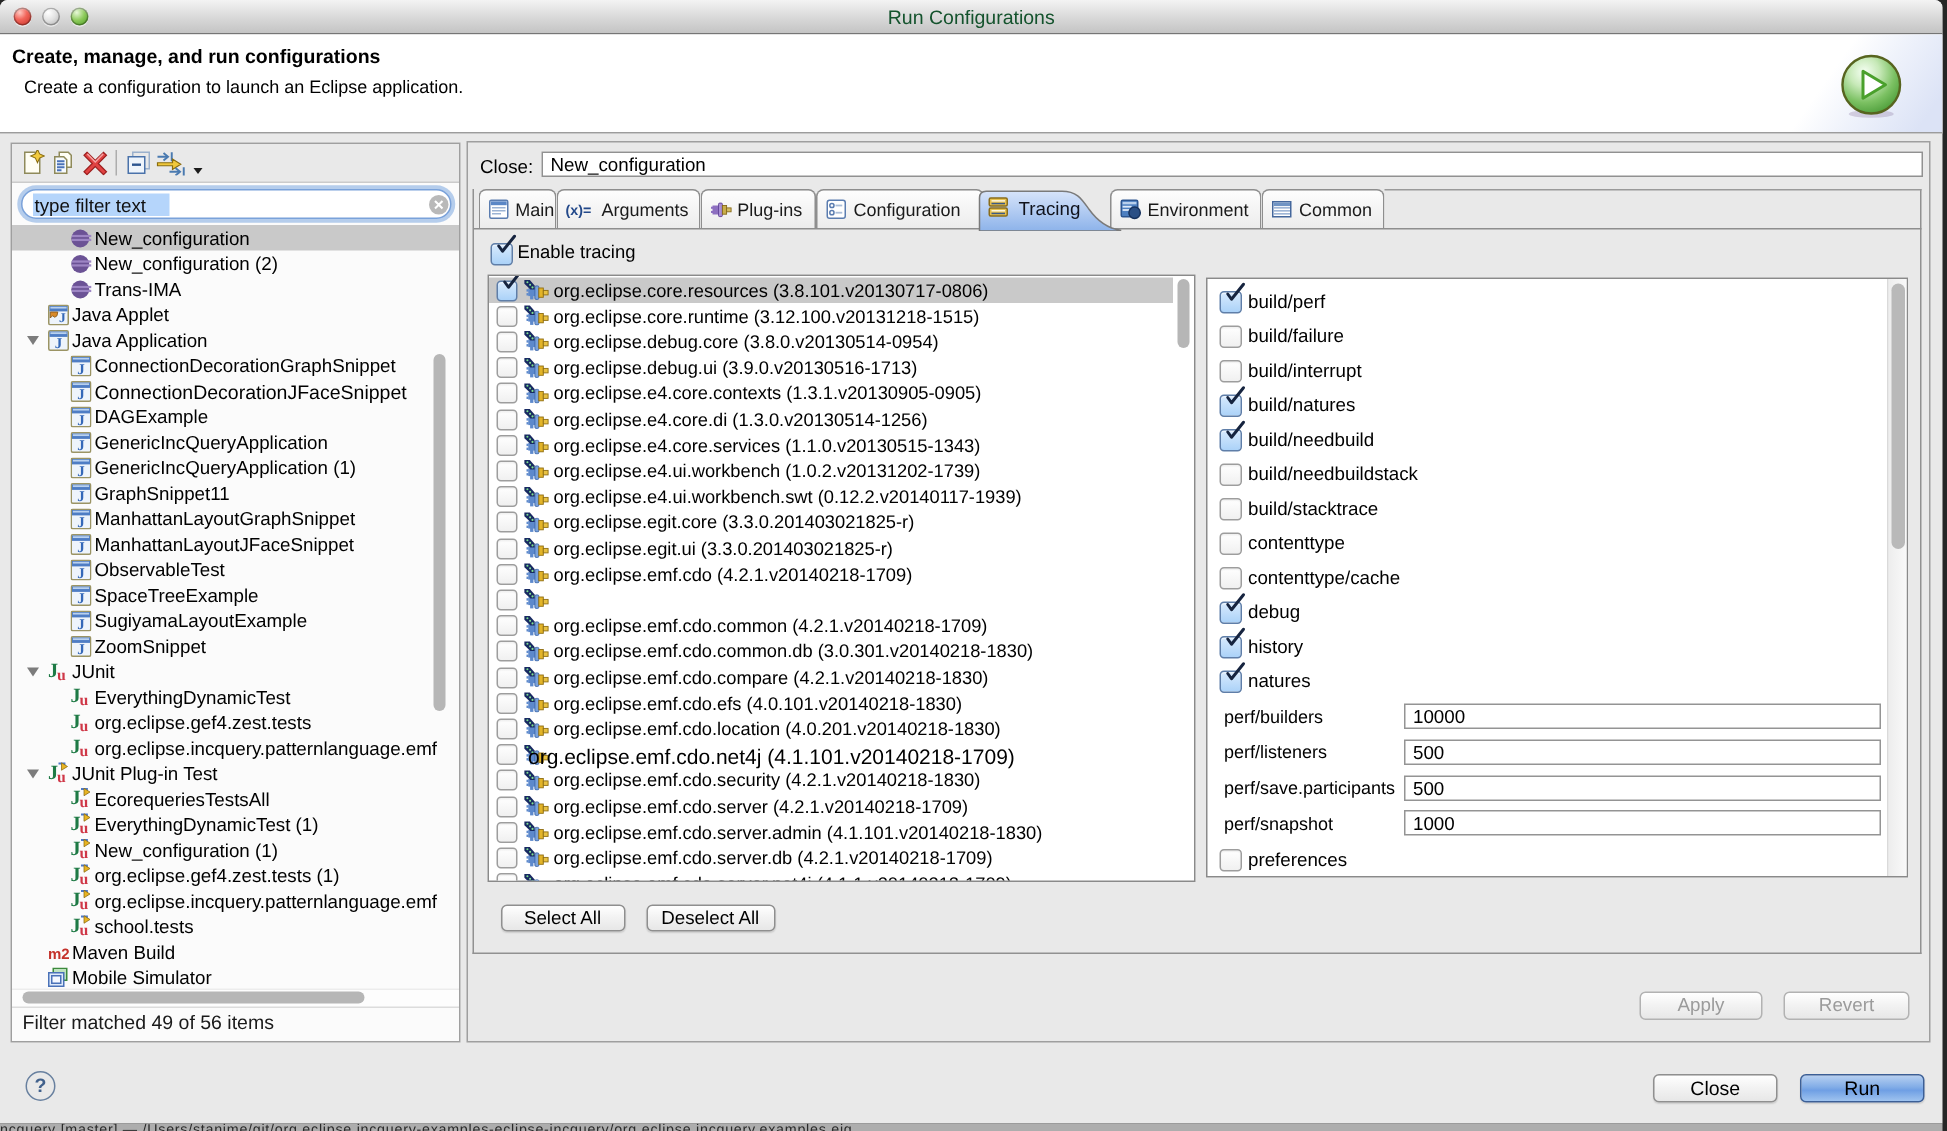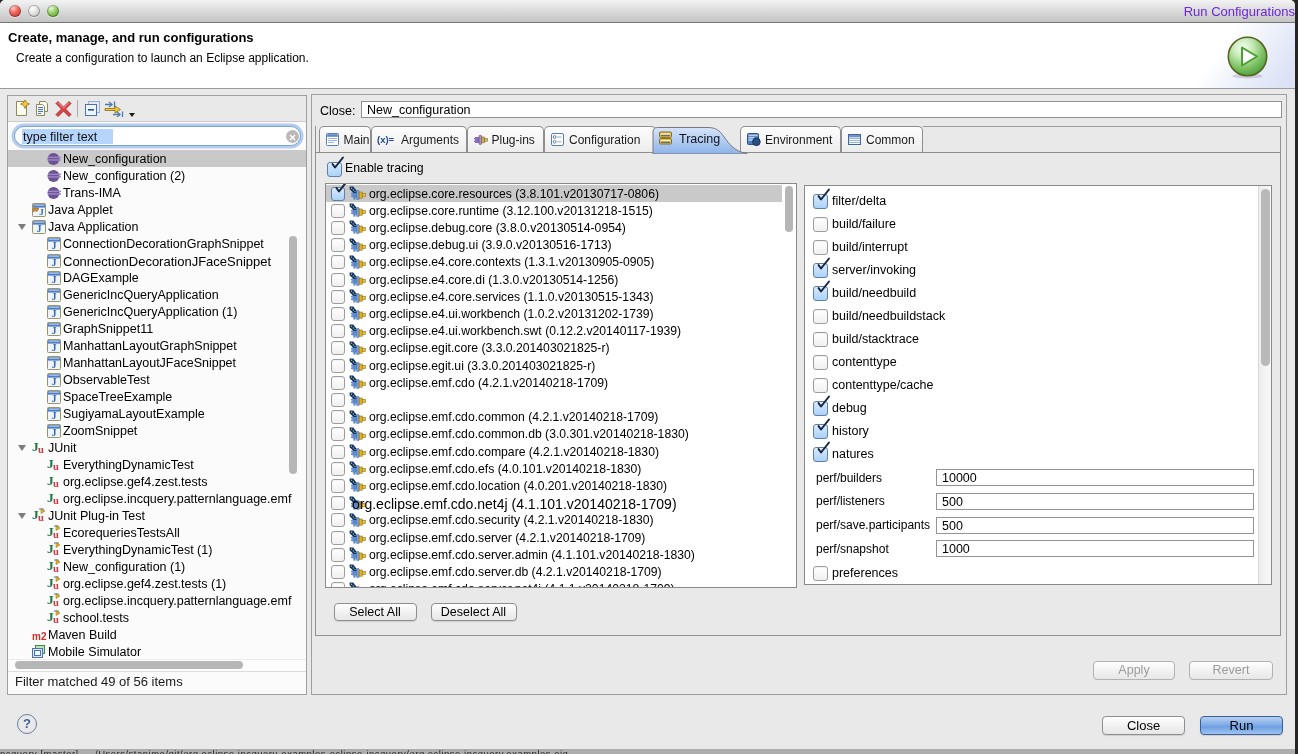--- a/index.html
+++ b/index.html
@@ -2,21 +2,21 @@
 <html><head><meta charset="utf-8"><style>
 html,body{margin:0;padding:0} body{width:1298px;height:754px;background:#262626;font-family:"Liberation Sans", sans-serif;-webkit-font-smoothing:antialiased;position:relative;overflow:hidden}
 .a{position:absolute} .tx{position:absolute;white-space:nowrap;color:#000}
 .btn{position:absolute;border:1px solid #8f8f8f;border-radius:4px;background:linear-gradient(#ffffff,#f3f3f3 45%,#e7e7e7);text-align:center;font-size:12.5px;color:#000;box-shadow:0 1px 1px rgba(0,0,0,.12)}
 .dis{color:#9b9b9b;border-color:#b2b2b2;box-shadow:none}
 .tab{position:absolute;top:126px;height:26px;border:1px solid #8e8e8e;border-bottom:none;border-radius:5px 5px 0 0;background:linear-gradient(#fdfdfd,#ececec);display:flex;align-items:center;padding-left:5px;box-sizing:border-box}
 .tab .t{font-size:12px;color:#1a1a1a;margin-left:4px}
 </style></head><body>
 <div class="a" style="left:0;top:0;width:1295px;height:749px;background:#e9e9e9;border-radius:5px 5px 0 0;overflow:hidden">
 <div class="a" style="left:0;top:0;width:1295px;height:22px;background:linear-gradient(#f3f3f3,#d8d8d8 55%,#c4c4c4);border-bottom:1px solid #757575;border-radius:5px 5px 0 0"></div>
-<div class="tx" style="left:0;top:3.5px;width:1295px;text-align:right;font-size:13px;color:#6d28d9">Run Configurations</div>
+<div class="tx" style="left:0;top:3.5px;width:1295px;text-align:center;font-size:13px;color:#14532d">Run Configurations</div>
 <div class="a" style="left:8.5px;top:5px;width:12px;height:12px;border-radius:50%;background:radial-gradient(circle at 35% 28%, #ffc9c2, #f2655b 40%, #d8473c 70%, #9c2b22);box-shadow:inset 0 0 0 1px rgba(0,0,0,.3), inset 0 1px 1px rgba(255,255,255,.6), 0 1px 0 rgba(255,255,255,.5)"></div>
 <div class="a" style="left:28.0px;top:5px;width:12px;height:12px;border-radius:50%;background:radial-gradient(circle at 35% 28%, #ffffff, #e2e2e2 45%, #c4c4c4 75%, #8f8f8f);box-shadow:inset 0 0 0 1px rgba(0,0,0,.3), inset 0 1px 1px rgba(255,255,255,.6), 0 1px 0 rgba(255,255,255,.5)"></div>
 <div class="a" style="left:47.0px;top:5px;width:12px;height:12px;border-radius:50%;background:radial-gradient(circle at 35% 28%, #e8f8d8, #8ecb5c 45%, #64ad37 75%, #3c7a1c);box-shadow:inset 0 0 0 1px rgba(0,0,0,.3), inset 0 1px 1px rgba(255,255,255,.6), 0 1px 0 rgba(255,255,255,.5)"></div>
 <div class="a" style="left:0;top:23px;width:1295px;height:65px;background:#ffffff;border-bottom:1px solid #9c9c9c">
       <div class="a" style="left:1165px;top:0;width:130px;height:65px;background:linear-gradient(125deg, rgba(223,230,247,0) 42%, rgba(223,230,247,.5) 62%, #dce3f6 90%)"></div>
     </div>
 <div class="tx" style="left:8px;top:30px;font-size:13px;font-weight:bold">Create, manage, and run configurations</div>
 <div class="tx" style="left:16px;top:51px;font-size:12px">Create a configuration to launch an Eclipse application.</div>
 <div class="a" style="left:1227px;top:36px;width:41px;height:43px"><svg width="41" height="43" viewBox="0 0 41 43" style="">
         <defs>
@@ -742,31 +742,31 @@
         </svg></span>
 <div class="tx" style="left:43px;top:398.09999999999997px;font-size:12.2px">org.eclipse.emf.cdo.server.net4j (4.1.1.v20140218-1709)</div>
 <div class="a" style="left:459px;top:2px;width:8px;height:46px;border-radius:4px;background:#b6b6b6"></div>
 </div>
 <div class="a" style="left:804px;top:185px;width:468px;height:400px;background:#fff;border:1px solid #8a8a8a;box-sizing:border-box;overflow:hidden">
 <span style="position:absolute;left:7.5px;top:8.0px;width:13px;height:13px;background:linear-gradient(#d8eafd,#abd2f8);border:1px solid #5f7ea8;border-radius:3px;box-shadow:inset 0 1px 0 rgba(255,255,255,.5)">
         <svg width="19" height="21" viewBox="0 0 19 21" style="position:absolute;left:0px;top:-6px;overflow:visible">
           <path d="M4.5 7 L7 10.5 L15 0.5" stroke="#16243f" stroke-width="2" fill="none" stroke-linecap="round" stroke-linejoin="round"></path>
         </svg>
       </span>
-<div class="tx" style="left:27px;top:7.5px;font-size:12.5px">filter/delta</div>
+<div class="tx" style="left:27px;top:7.5px;font-size:12.5px">build/perf</div>
 <span style="position:absolute;left:7.5px;top:31.0px;width:13px;height:13px;background:linear-gradient(#ffffff,#f0f0f0);border:1px solid #9d9d9d;border-radius:3px;box-shadow:inset 0 1px 1px rgba(0,0,0,.06)"></span>
 <div class="tx" style="left:27px;top:30.5px;font-size:12.5px">build/failure</div>
 <span style="position:absolute;left:7.5px;top:54.0px;width:13px;height:13px;background:linear-gradient(#ffffff,#f0f0f0);border:1px solid #9d9d9d;border-radius:3px;box-shadow:inset 0 1px 1px rgba(0,0,0,.06)"></span>
 <div class="tx" style="left:27px;top:53.5px;font-size:12.5px">build/interrupt</div>
 <span style="position:absolute;left:7.5px;top:77.0px;width:13px;height:13px;background:linear-gradient(#d8eafd,#abd2f8);border:1px solid #5f7ea8;border-radius:3px;box-shadow:inset 0 1px 0 rgba(255,255,255,.5)">
         <svg width="19" height="21" viewBox="0 0 19 21" style="position:absolute;left:0px;top:-6px;overflow:visible">
           <path d="M4.5 7 L7 10.5 L15 0.5" stroke="#16243f" stroke-width="2" fill="none" stroke-linecap="round" stroke-linejoin="round"></path>
         </svg>
       </span>
-<div class="tx" style="left:27px;top:76.5px;font-size:12.5px">server/invoking</div>
+<div class="tx" style="left:27px;top:76.5px;font-size:12.5px">build/natures</div>
 <span style="position:absolute;left:7.5px;top:100.0px;width:13px;height:13px;background:linear-gradient(#d8eafd,#abd2f8);border:1px solid #5f7ea8;border-radius:3px;box-shadow:inset 0 1px 0 rgba(255,255,255,.5)">
         <svg width="19" height="21" viewBox="0 0 19 21" style="position:absolute;left:0px;top:-6px;overflow:visible">
           <path d="M4.5 7 L7 10.5 L15 0.5" stroke="#16243f" stroke-width="2" fill="none" stroke-linecap="round" stroke-linejoin="round"></path>
         </svg>
       </span>
 <div class="tx" style="left:27px;top:99.5px;font-size:12.5px">build/needbuild</div>
 <span style="position:absolute;left:7.5px;top:123.0px;width:13px;height:13px;background:linear-gradient(#ffffff,#f0f0f0);border:1px solid #9d9d9d;border-radius:3px;box-shadow:inset 0 1px 1px rgba(0,0,0,.06)"></span>
 <div class="tx" style="left:27px;top:122.5px;font-size:12.5px">build/needbuildstack</div>
 <span style="position:absolute;left:7.5px;top:146.0px;width:13px;height:13px;background:linear-gradient(#ffffff,#f0f0f0);border:1px solid #9d9d9d;border-radius:3px;box-shadow:inset 0 1px 1px rgba(0,0,0,.06)"></span>
 <div class="tx" style="left:27px;top:145.5px;font-size:12.5px">build/stacktrace</div>

